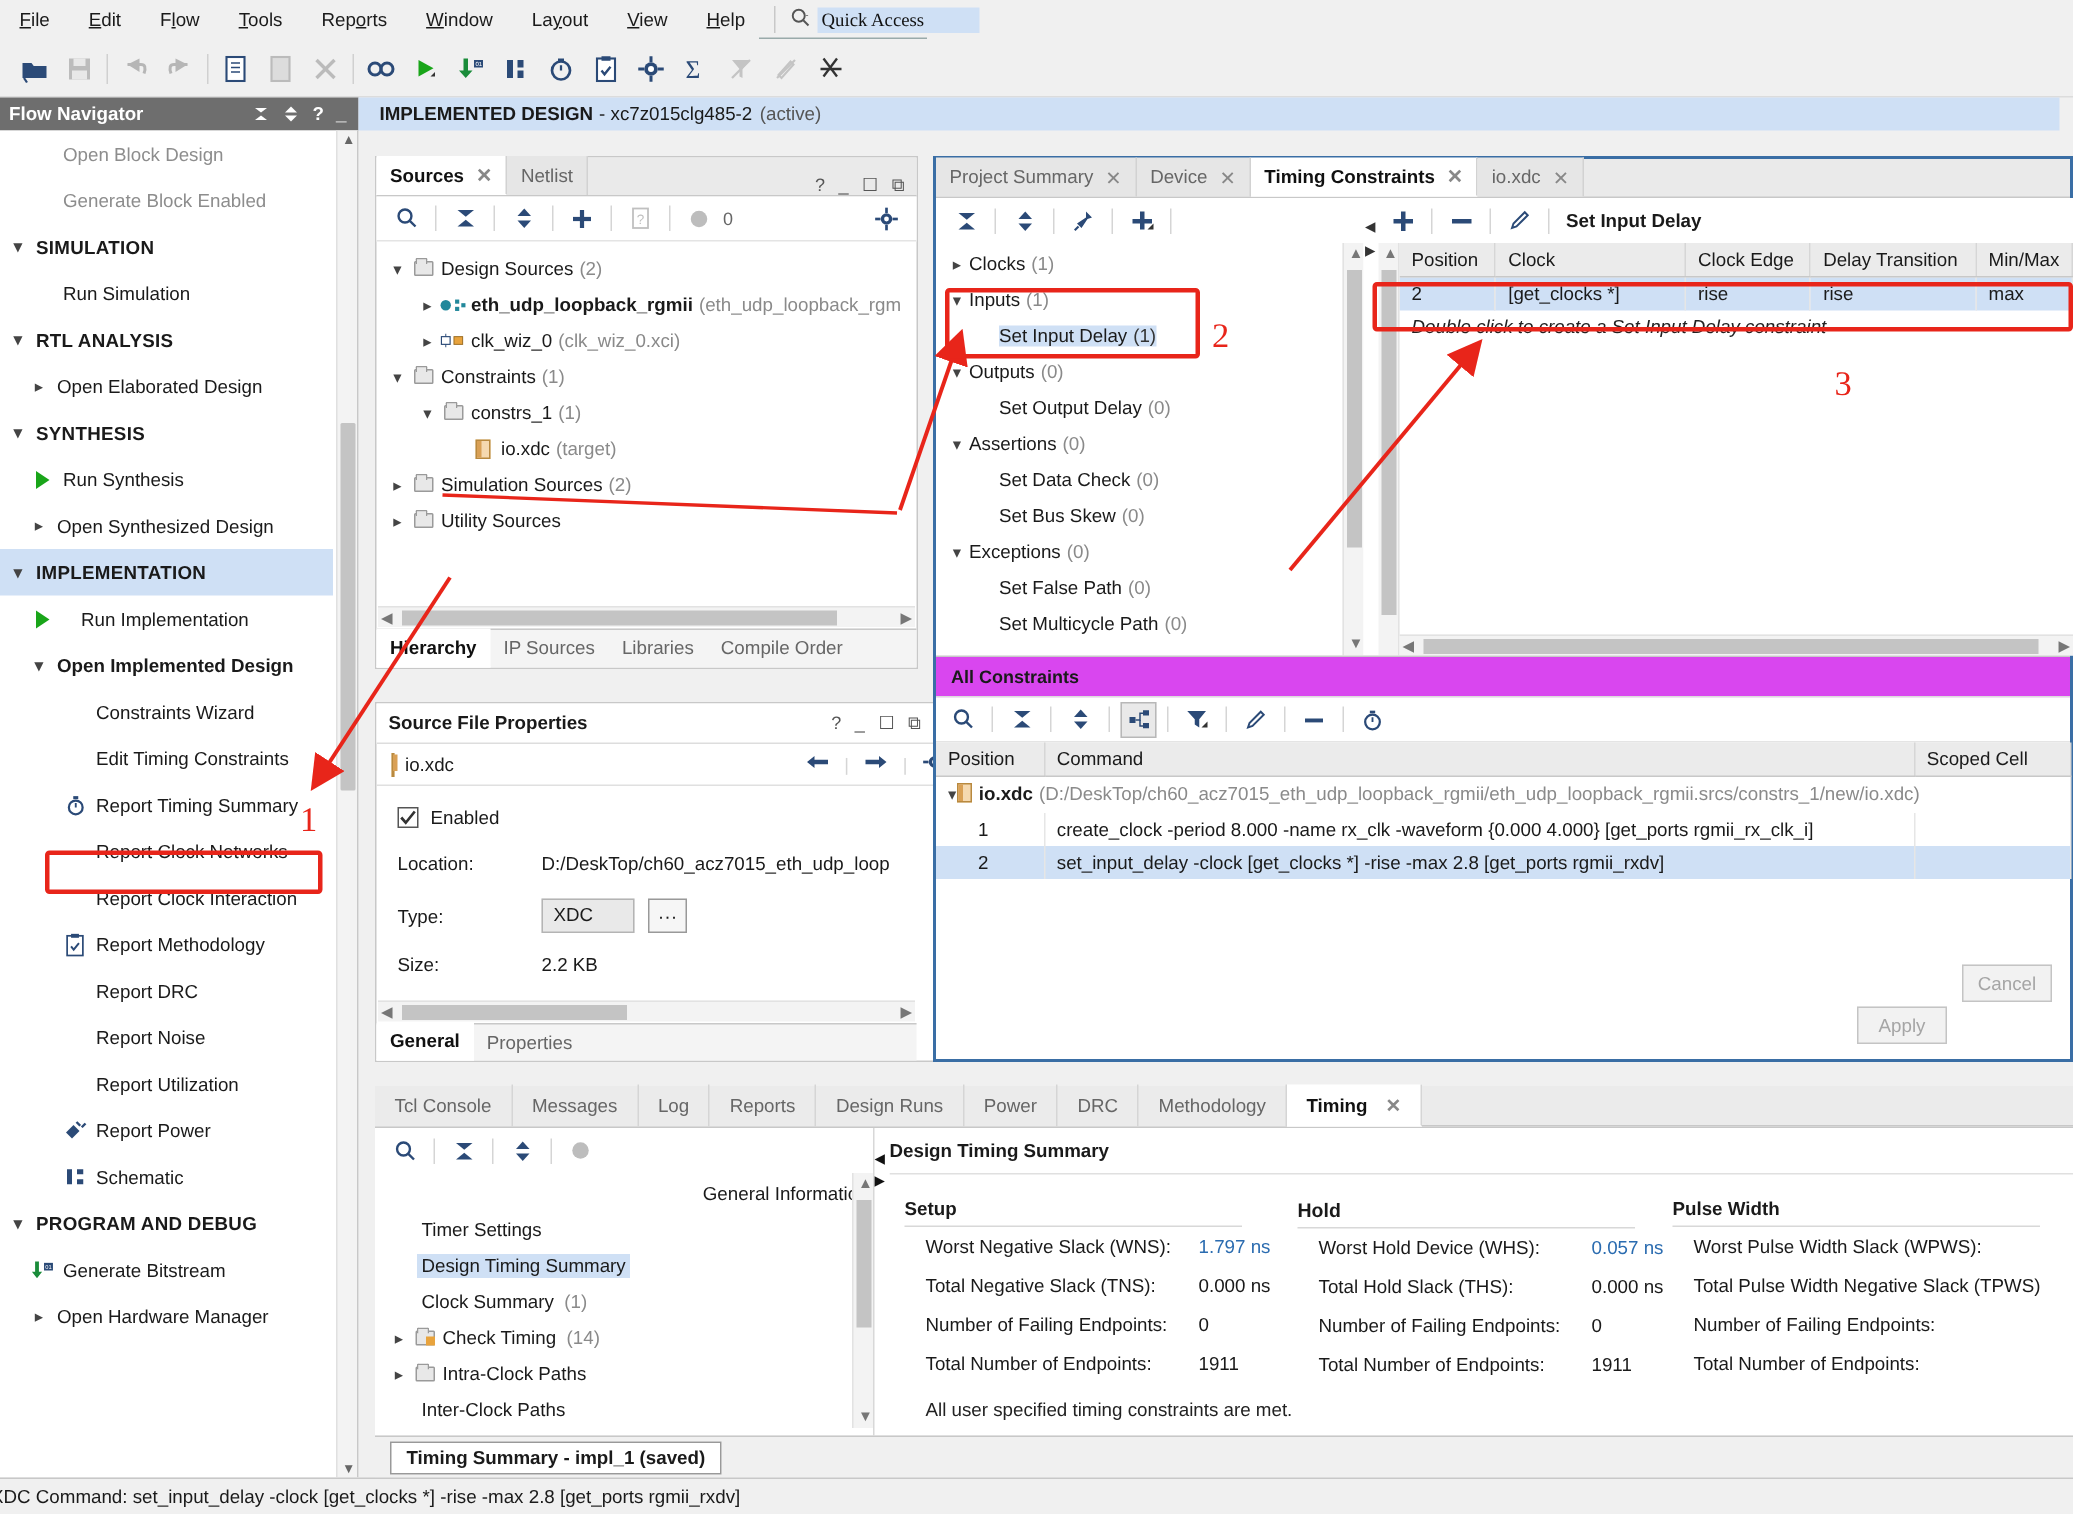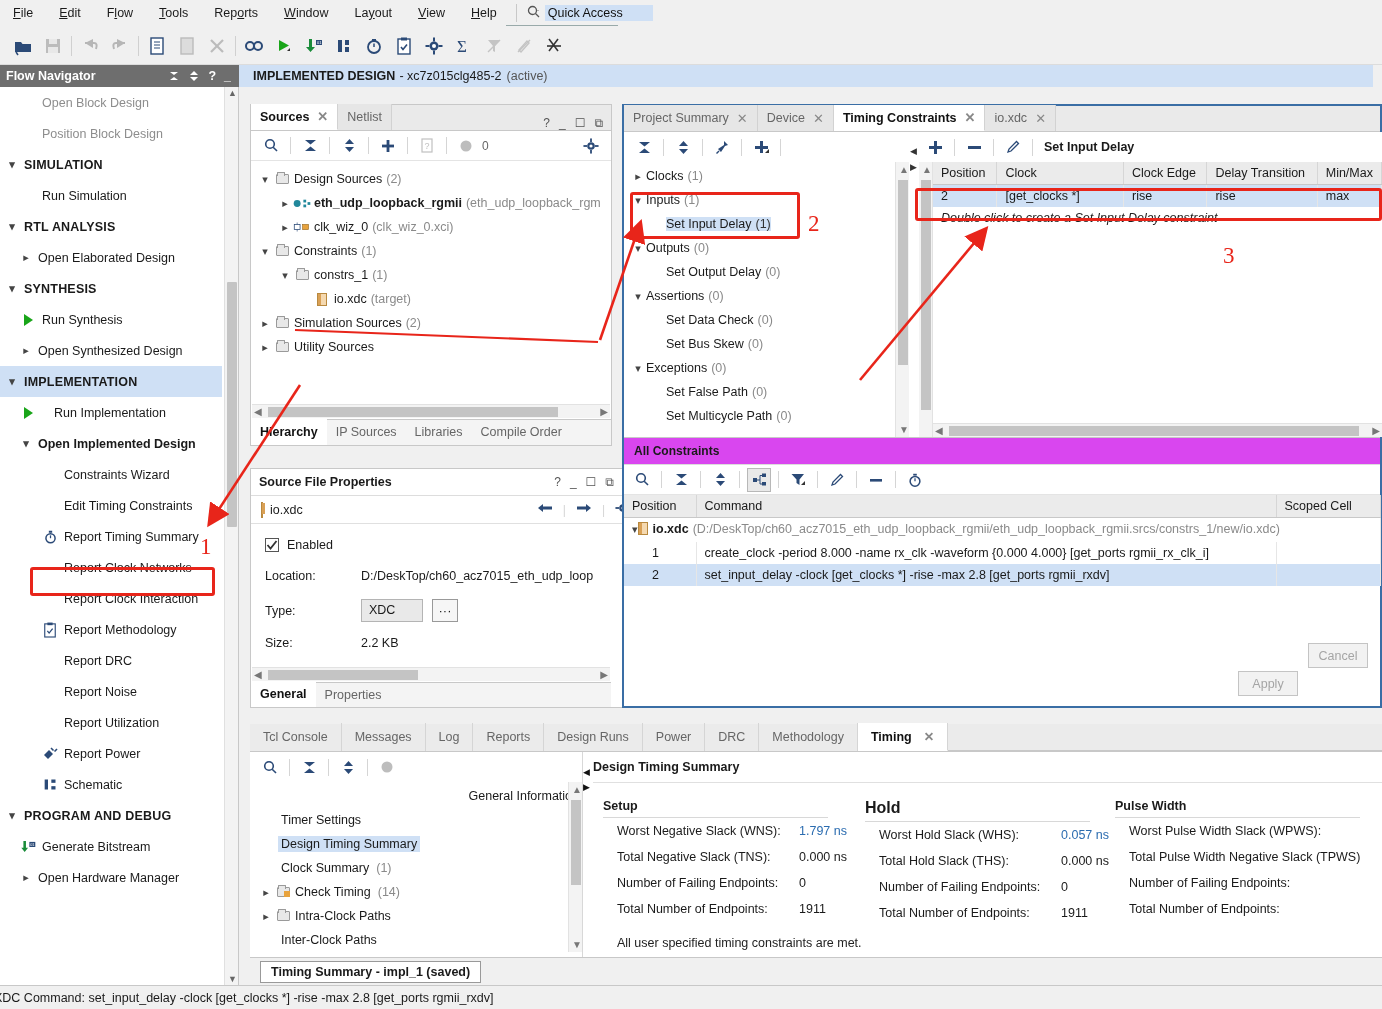--- a/index.html
+++ b/index.html
@@ -24,21 +24,21 @@
     padding: 4px 13px; font-size: 12.5px; color: #1a1a1a; cursor: default;
     white-space: nowrap;
   }
   .menu-item u { text-decoration: underline; }
   .menu-sep-v { width: 1px; height: 18px; background: #c8c8c8; margin: 0 6px; }
   .quick-access {
     display: flex; align-items: center; gap: 4px; margin-left: 4px;
   }
   .qa-input {
     font-size: 12.5px; background: #cfe0f5; color: #111; padding: 1px 3px;
-    border: none; outline: none; width: 108px;
+    border: none; outline: none; width: 108px; font-family: Liberation Serif, serif;
   }
   .qa-underline {
     position: absolute; left: 506px; top: 25px; width: 112px; height: 1px; background: #9aa;
   }
 
   
   .toolbar {
     position: absolute; left: 0; top: 27px; width: 1382px; height: 38px;
     background: #f0f0f0; display: flex; align-items: center; padding-left: 8px;
     border-bottom: 1px solid #dcdcdc;
@@ -372,21 +372,21 @@
   </div>
 
   <div class="fn-body">
     <div class="fn-list" id="fn-list">
         <div class="fn-row dim" style="padding-left:18px;">
           <span class="fn-ico"></span>
           <span style="margin-left:4px;text-align:center;">Open Block Design</span>
         </div>
         <div class="fn-row dim" style="padding-left:18px;">
           <span class="fn-ico"></span>
-          <span style="margin-left:4px;">Position Block Design</span>
+          <span style="margin-left:4px;">Generate Block Enabled</span>
         </div>
         <div class="fn-row section" style="padding-left:4px;">
           <span class="fn-chev">▾</span>
           <span style="margin-left:4px;">SIMULATION</span>
         </div>
         <div class="fn-row" style="padding-left:18px;">
           <span class="fn-ico"></span>
           <span style="margin-left:4px;">Run Simulation</span>
         </div>
         <div class="fn-row section" style="padding-left:4px;">
@@ -1187,23 +1187,23 @@
             <div style="display:flex; align-items:center; height:26px; padding-left:14px; font-size:12.5px; white-space:nowrap;">
               <span style="min-width:176px;">Number of Failing Endpoints:</span>
               <span class="" style="margin-left:6px;">0</span>
             </div>
             <div style="display:flex; align-items:center; height:26px; padding-left:14px; font-size:12.5px; white-space:nowrap;">
               <span style="min-width:176px;">Total Number of Endpoints:</span>
               <span class="" style="margin-left:6px;">1911</span>
             </div>
           </div>
           <div style="width:250px; padding-left:14px;">
-            <div style="font-weight:bold; font-size:16px; padding-bottom:4px; border-bottom:1px solid #d8d8d8; width:225px;">Hold</div>
+            <div style="font-weight:bold; font-size:13px; padding-bottom:4px; border-bottom:1px solid #d8d8d8; width:225px;">Hold</div>
             <div style="display:flex; align-items:center; height:26px; padding-left:14px; font-size:12.5px; white-space:nowrap;">
-              <span style="min-width:176px;">Worst Hold Slack (WHS):</span>
+              <span style="min-width:176px;">Worst Hold Device (WHS):</span>
               <span class="link" style="margin-left:6px;">0.057 ns</span>
             </div>
             <div style="display:flex; align-items:center; height:26px; padding-left:14px; font-size:12.5px; white-space:nowrap;">
               <span style="min-width:176px;">Total Hold Slack (THS):</span>
               <span class="" style="margin-left:6px;">0.000 ns</span>
             </div>
             <div style="display:flex; align-items:center; height:26px; padding-left:14px; font-size:12.5px; white-space:nowrap;">
               <span style="min-width:176px;">Number of Failing Endpoints:</span>
               <span class="" style="margin-left:6px;">0</span>
             </div>

